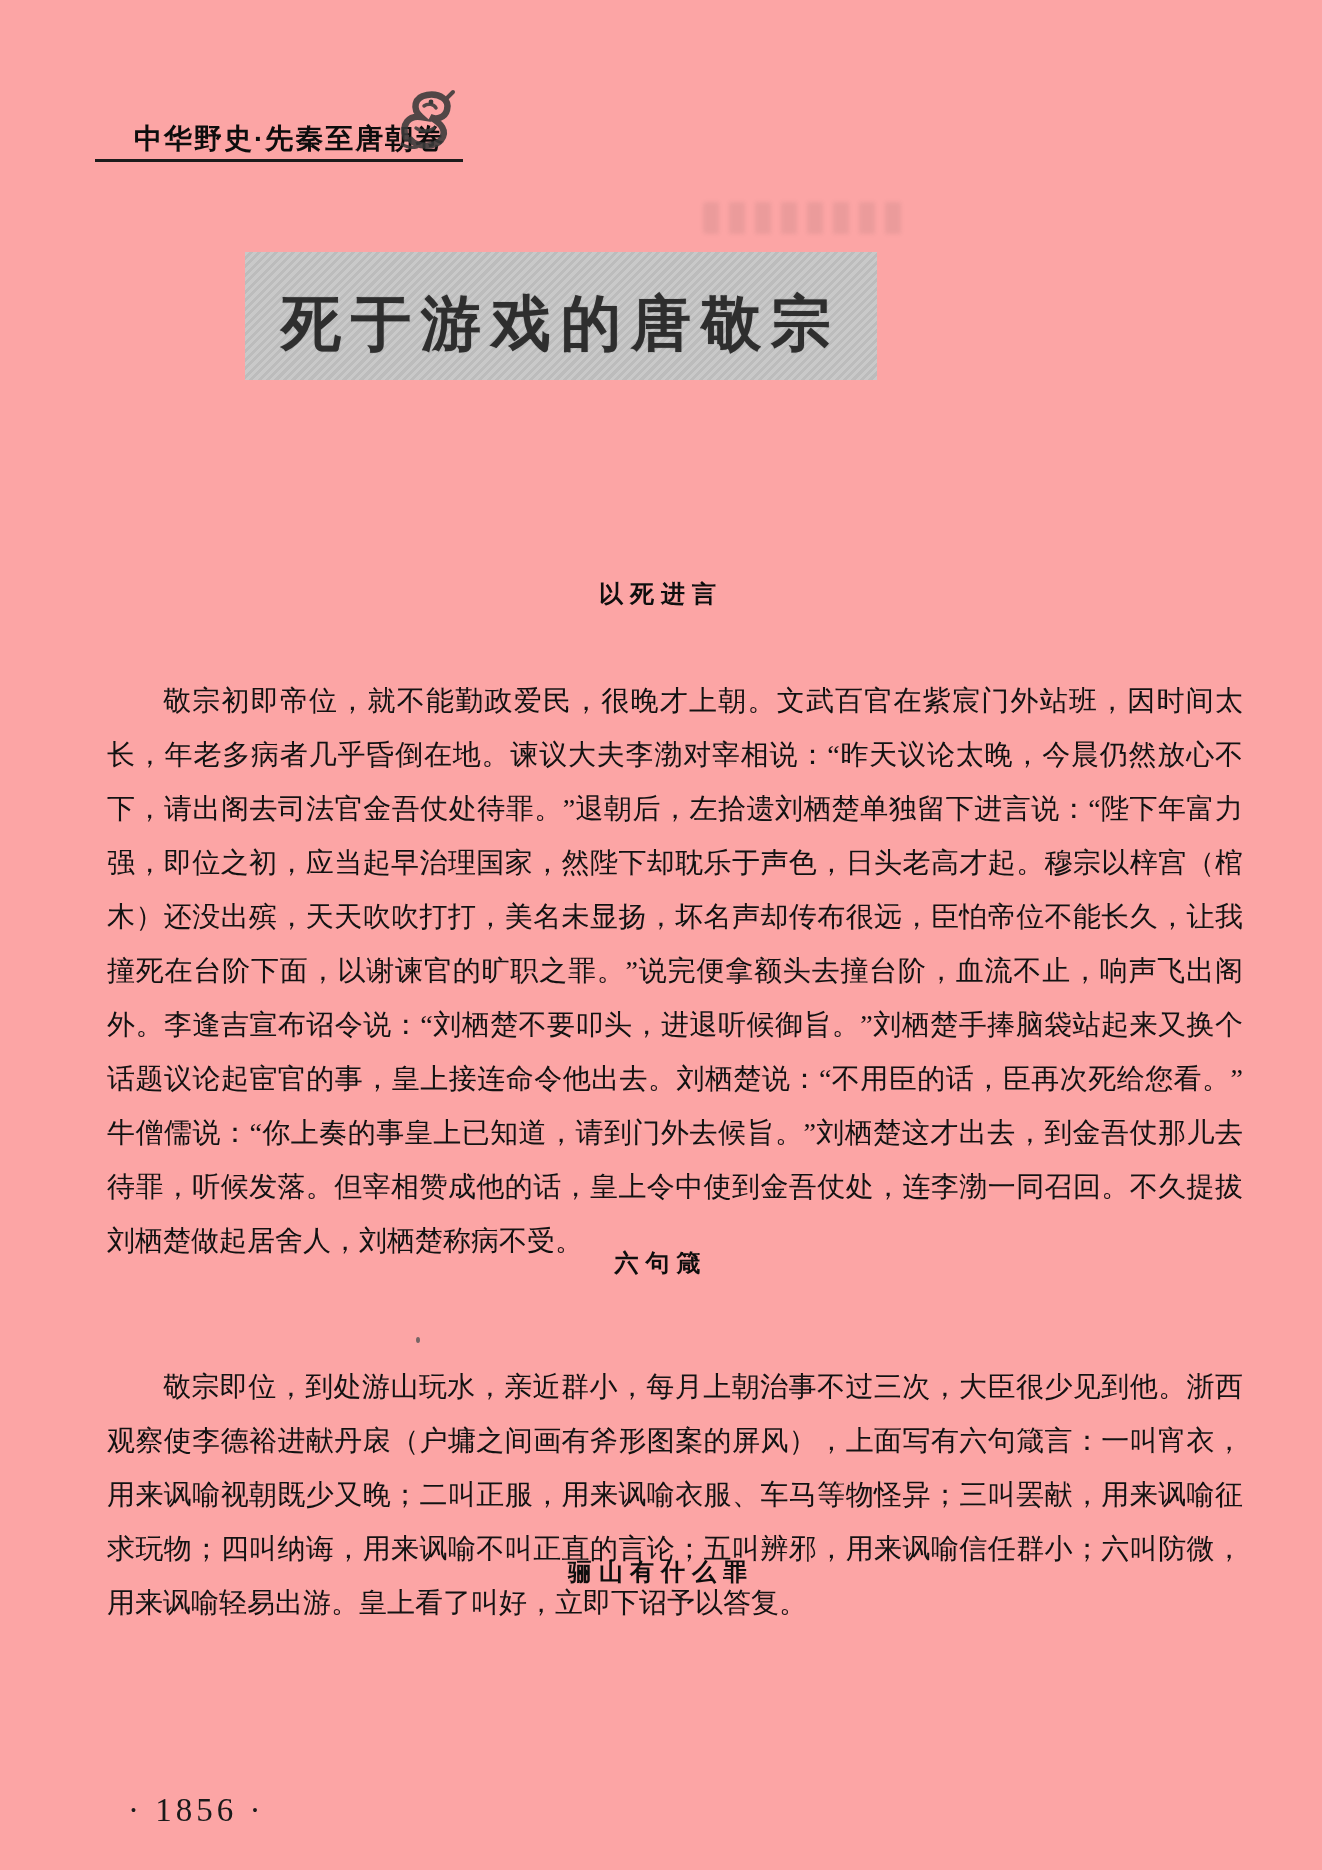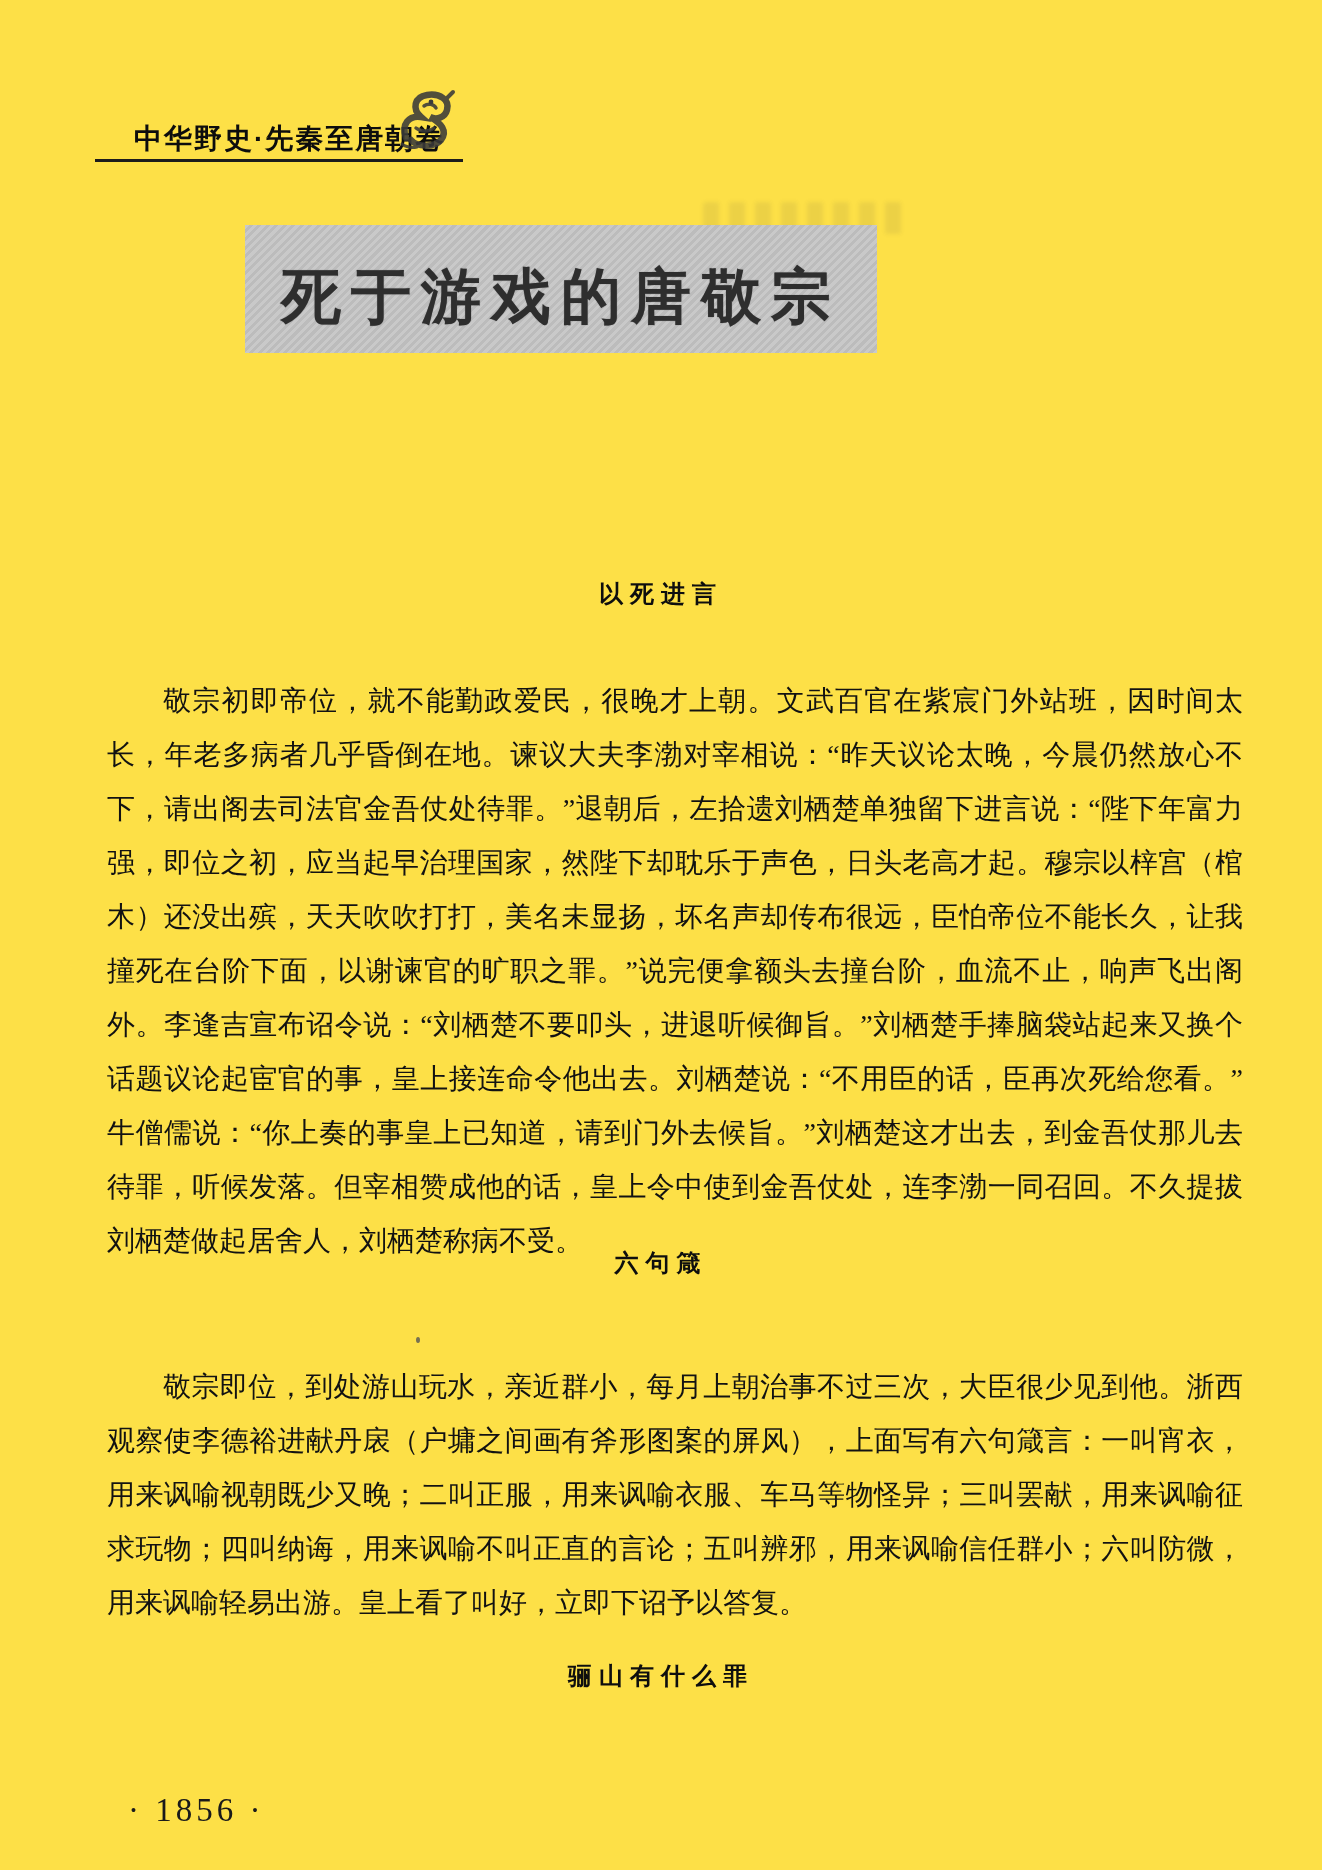--- a/index.html
+++ b/index.html
@@ -1,20 +1,20 @@
 <!DOCTYPE html>
 <html lang="zh"><head>
 <meta charset="utf-8">
 <style>
   html,body{margin:0;padding:0;background:#e9e9e9;}
   .page{
     position:relative;
     width:1322px;height:1870px;
     margin:0 auto;
-    background:#fde047;
+    background:#fca5a5;
     overflow:hidden;
     font-family:"Liberation Serif","DejaVu Serif",serif;
     color:#111;
   }
   
   .book-title{
     position:absolute;left:134px;top:120px;
     font-family:"Liberation Sans","DejaVu Sans",sans-serif;
     font-weight:bold;font-size:28px;letter-spacing:2px;color:#0d0d0d;
     white-space:nowrap;
@@ -26,21 +26,21 @@
   .seal{position:absolute;left:390px;top:84px;width:74px;height:70px;}
   
   .bleed{
     position:absolute;left:703px;top:202px;width:208px;height:32px;
     background:repeating-linear-gradient(90deg,
       rgba(60,60,60,.16) 0 16px, rgba(0,0,0,0) 16px 26px);
     filter:blur(2.2px);opacity:.55;border-radius:3px;
   }
   
   .banner{
-    position:absolute;left:245px;top:225px;width:632px;height:128px;
+    position:absolute;left:245px;top:252px;width:632px;height:128px;
     background:
       repeating-linear-gradient(135deg, rgba(255,255,255,.06) 0 3px, rgba(0,0,0,.05) 3px 6px),
       #c6c6c6;
     display:flex;align-items:center;justify-content:center;
   }
   .banner-text{
     font-family:"Liberation Serif","DejaVu Serif",serif;
     font-weight:bold;font-size:60px;letter-spacing:10px;
     color:#2e2e2e;padding-top:16px;white-space:nowrap;
     text-shadow:0 0 1px rgba(40,40,40,.6);
@@ -48,21 +48,21 @@
   
   .sec{
     position:absolute;left:0;width:100%;margin:0;
     text-align:center;
     font-family:"Liberation Sans","DejaVu Sans",sans-serif;
     font-weight:bold;font-size:24px;letter-spacing:7px;color:#0e0e0e;
     white-space:nowrap;
   }
   .sec1{top:578px;}
   .sec2{top:1247px;}
-  .sec3{top:1660px;text-align:center;}
+  .sec3{top:1556px;text-align:center;}
   
   .body{
     position:absolute;left:95px;width:1136px;margin:12px;
     font-size:28px;line-height:54px;
     text-align:justify;text-indent:2em;
     color:#121212;
     font-family:"Liberation Serif","DejaVu Serif",serif;
   }
   .p1{top:662px;}
   .p2{top:1348px;}

